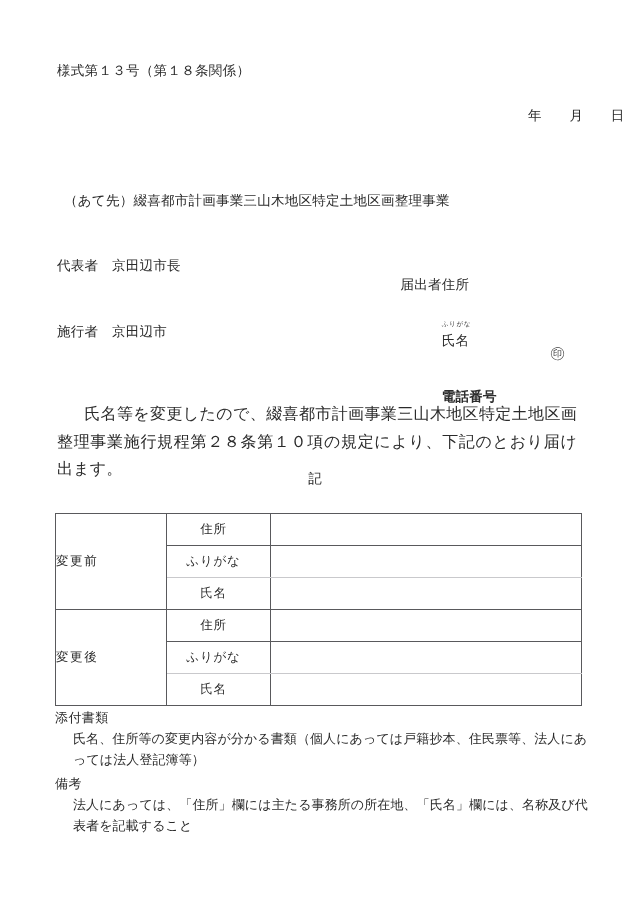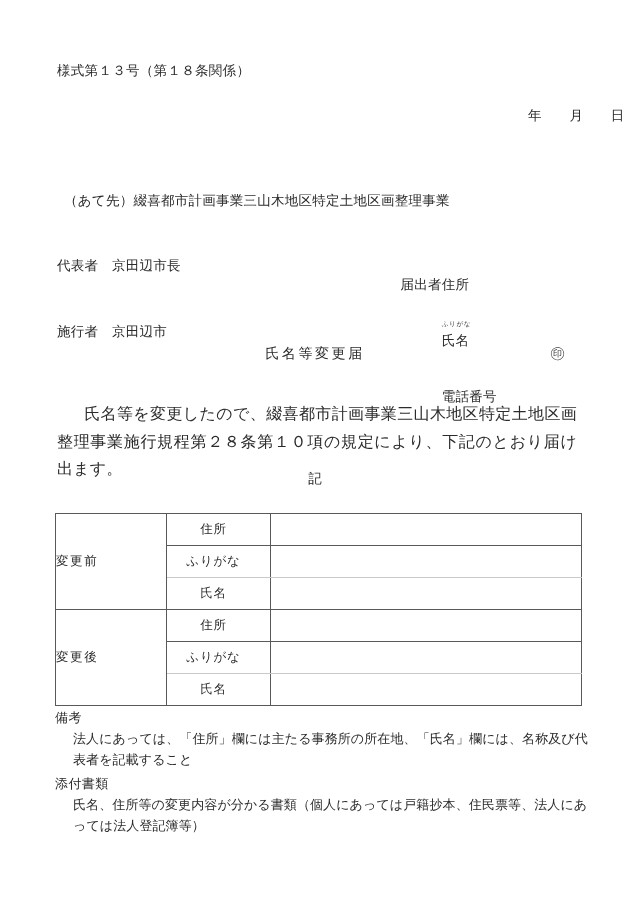--- a/index.html
+++ b/index.html
@@ -191,26 +191,25 @@
   </div>
 
   <div class="abs" id="submitter-block">
     <span class="row">
       <span class="label-lead">届出者</span><span class="field">住所</span>
     </span>
     <span class="row">
       <span class="label-lead"></span><span class="ruby-wrap"><span class="ruby-text">ふりがな</span><span>氏名</span></span>
       <span id="seal-mark">㊞</span>
     </span>
-    <span class="row" style="height:26px;">
+    <span class="row" style="height:26px;font-weight:bold;">
       <span class="label-lead"></span><span class="field">電話番号</span>
     </span>
   </div>
 
-  <div class="abs" id="doc-title">氏名等変更届</div>
 
   <div class="abs" id="body-paragraph"><span class="lead-indent"></span><span>氏名等を変更したので、綴喜都市計画事業三山木地区特定土地区画整理事業施行規程第２８条第１０項の規定により、下記のとおり届け出ます。</span></div>
 
   <div class="abs" id="ki-marker">記</div>
 
   <table id="change-table">
     <tbody>
       <tr>
         <td class="group-label" rowspan="3">変更前</td>
         <td class="field-label">住所</td>
@@ -234,23 +233,23 @@
         <td class="value-cell"></td>
       </tr>
       <tr>
         <td class="field-label">氏名</td>
         <td class="value-cell"></td>
       </tr>
     </tbody>
   </table>
 
   <div id="notes-area">
+    <div class="note-block">
+      <span class="note-heading">添付書類</span>
+      <span class="note-body">氏名、住所等の変更内容が分かる書類（個人にあっては戸籍抄本、住民票等、法人にあっては法人登記簿等）</span>
+    </div>
     <div class="note-block">
       <span class="note-heading">備考</span>
       <span class="note-body">法人にあっては、「住所」欄には主たる事務所の所在地、「氏名」欄には、名称及び代表者を記載すること</span>
     </div>
-    <div class="note-block">
-      <span class="note-heading">添付書類</span>
-      <span class="note-body">氏名、住所等の変更内容が分かる書類（個人にあっては戸籍抄本、住民票等、法人にあっては法人登記簿等）</span>
-    </div>
   </div>
 
 </div>
 
 </body></html>

